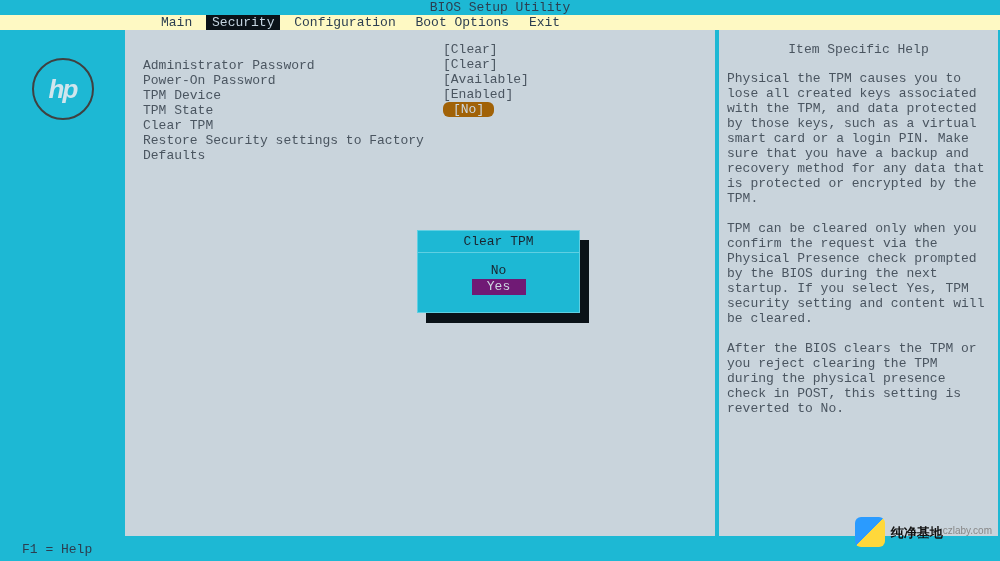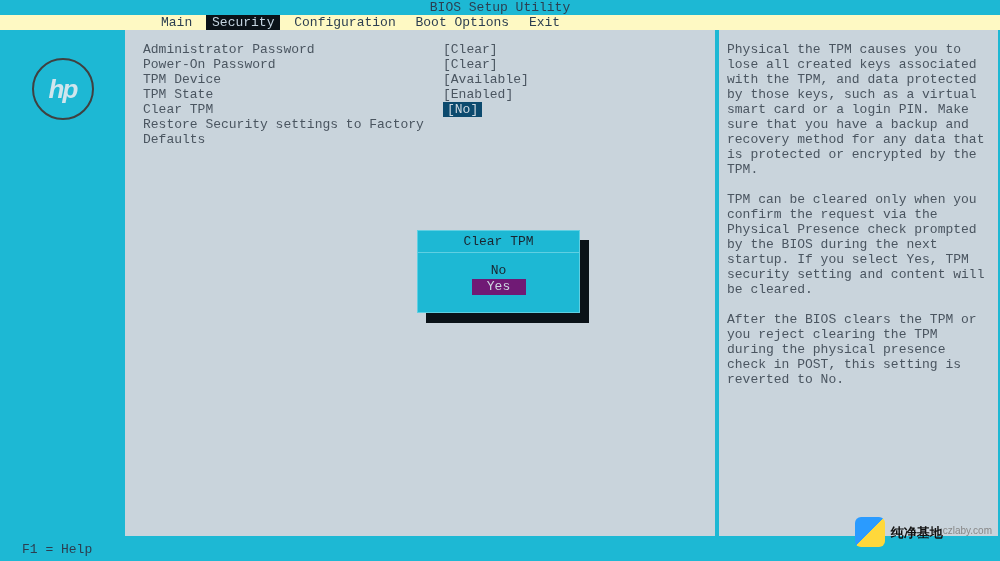--- a/index.html
+++ b/index.html
@@ -66,25 +66,26 @@
   .main-panel {
     flex: 1;
     background: #c9d4dc;
     padding: 12px 18px;
     border: 2px solid #1db8d4;
     border-left: none;
     border-top: none;
     position: relative;
   }
   .setting-row { display: flex; height: 15px; }
-  .setting-label { width: 300px; }
+  .setting-label { width: 300px; margin-top: 16px; }
   .setting-value.sel {
-    background: #0c4a6e;
+    background: #a16207;
     color: #cdd8e0;
-    padding: 0 4px;
+    padding: 0 10px;
+    border-radius: 6px;
   }
   .help-panel {
     width: 283px;
     background: #c9d4dc;
     border: 2px solid #1db8d4;
     border-top: none;
     padding: 12px 8px;
     line-height: 15px;
   }
   .help-title {
@@ -195,20 +196,21 @@
     <div class="dialog">
       <div class="dialog-title">Clear TPM</div>
       <div id="dialog-opts">
           <div class="dialog-opt">No</div>
           <div class="dialog-opt sel">Yes</div>
         </div>
     </div>
   </div>
 
   <div class="help-panel">
+    <div class="help-title">Item Specific Help</div>
     <div class="help-text" id="help-text">
         <p>Physical the TPM causes you to lose all created keys associated with the TPM, and data protected by those keys, such as a virtual smart card or a login PIN. Make sure that you have a backup and recovery method for any data that is protected or encrypted by the TPM.</p>
         <p>TPM can be cleared only when you confirm the request via the Physical Presence check prompted by the BIOS during the next startup. If you select Yes, TPM security setting and content will be cleared.</p>
         <p>After the BIOS clears the TPM or you reject clearing the TPM during the physical presence check in POST, this setting is reverted to No.</p>
       </div>
   </div>
 </div>
 
 <div class="footer">
   <span>F1 = Help</span>

